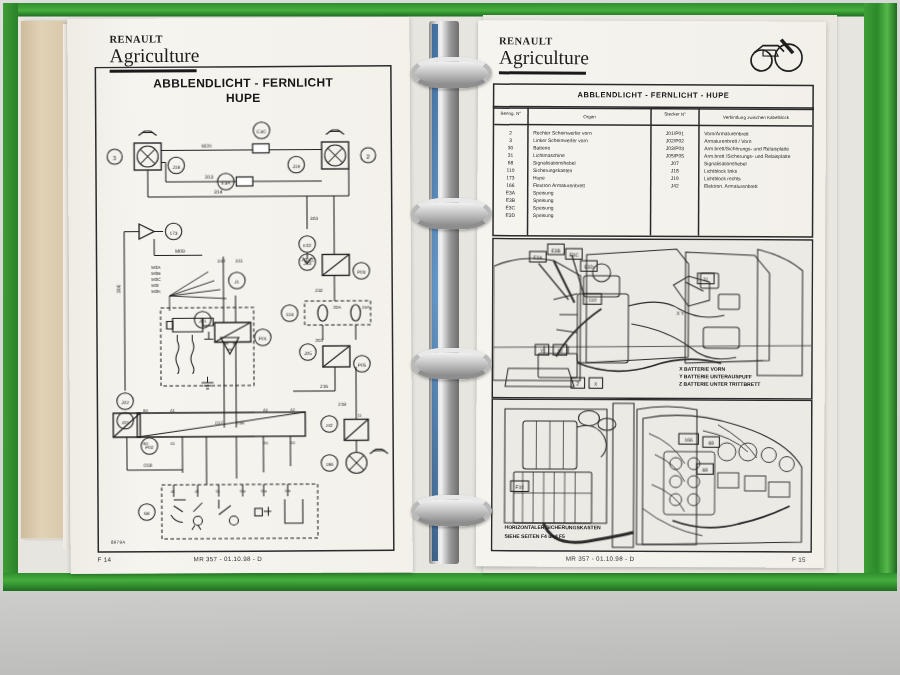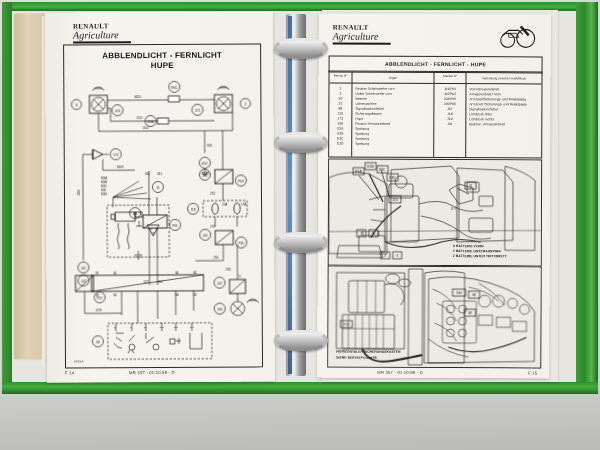--- a/index.html
+++ b/index.html
@@ -62,21 +62,21 @@
     background:linear-gradient(to bottom,#f3f3f3,#c8c8c8 45%,#8f8f8f);
     box-shadow:0 1px 2px rgba(0,0,0,.3);}
   #ring1{left:8px;top:24px;}
   #ring2{left:8px;top:118px;}
   #ring3{left:8px;top:218px;}
   #ring4{left:8px;top:316px;}
 
   
   .brand{position:absolute;font-family:"Liberation Serif",serif;color:#1c1c1c;}
   .brand .b1{font-size:7px;font-weight:bold;letter-spacing:.3px;}
-  .brand .b2{font-size:10px;font-style:italic;margin-top:-1px;}
+  .brand .b2{font-size:13px;margin-top:-1px;}
   .brand .bar{height:2px;background:#1a1a1a;margin-top:.5px;}
 
   .diag-frame{position:absolute;border:1px solid #2a2a2a;background:transparent;}
   .diag-title{position:absolute;text-align:center;font-size:8px;font-weight:bold;
     color:#161616;letter-spacing:.2px;line-height:10px;width:100%;}
 
   .footer-txt{position:absolute;font-size:4.2px;color:#333;letter-spacing:.2px;}
 
   
   .tbl{position:absolute;border:1px solid #2a2a2a;}

